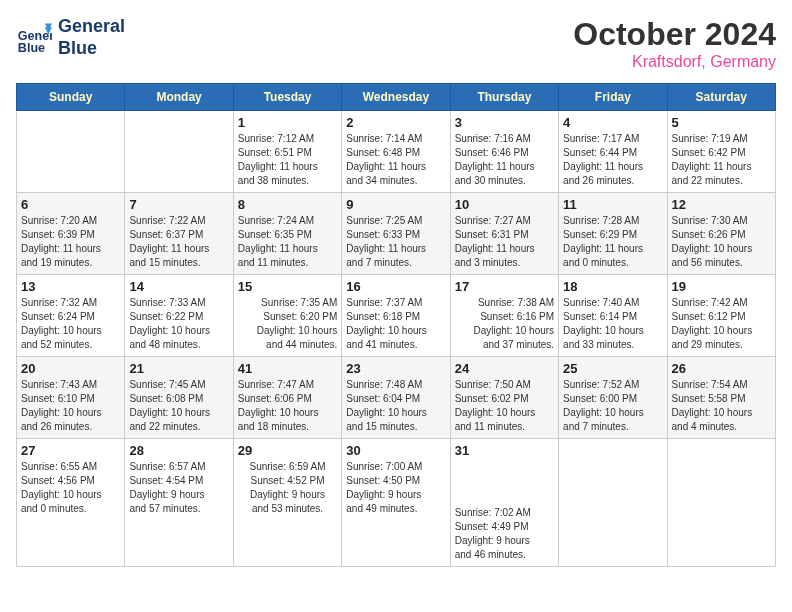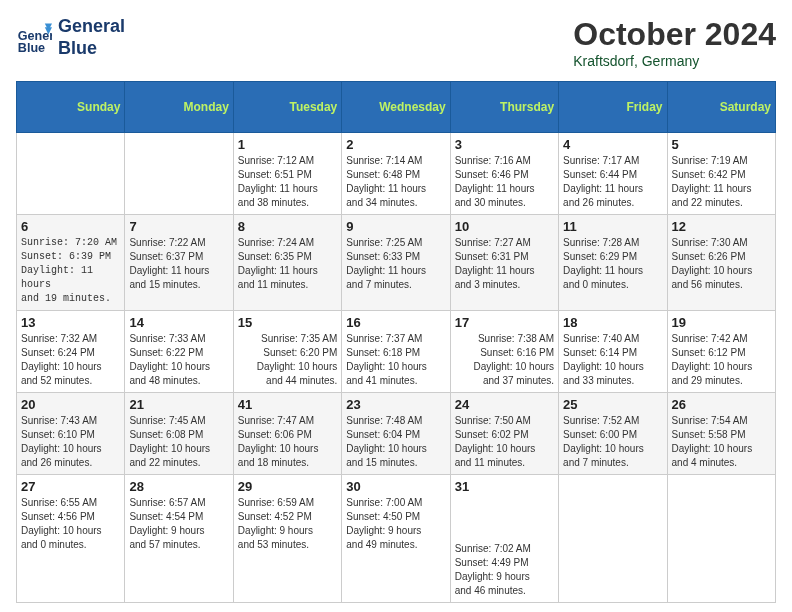--- a/index.html
+++ b/index.html
@@ -19,41 +19,41 @@
     .logo {
       display: flex;
       align-items: center;
       gap: 6px;
     }
     .logo-icon {
       width: 36px;
       height: 36px;
     }
     .title-block {
-      text-align: left;
+      text-align: right;
     }
     .month-title {
       font-size: 32px;
       font-weight: bold;
       color: #333;
     }
     .location {
-      font-size: 14px;
-      color: #14532d;
+      font-size: 16px;
+      color: #ec4899;
     }
     table {
       width: 100%;
       border-collapse: collapse;
       font-size: 11px;
     }
     thead th {
       background-color: #2a6db5;
-      color: #bef264;
-      padding: 18px 4px;
-      text-align: right;
+      color: #fef9c3;
+      padding: 6px 4px;
+      text-align: center;
       font-size: 12px;
       font-weight: bold;
       border: 1px solid #1a5a9a;
     }
     tbody td {
       border: 1px solid #ccc;
       vertical-align: top;
       padding: 4px;
       height: 80px;
       width: 14.28%;
@@ -150,21 +150,21 @@
           <span class="day-num">5</span>
           <div class="day-info" style="white-space: pre-line;">Sunrise: 7:19 AM
 Sunset: 6:42 PM
 Daylight: 11 hours
 and 22 minutes.</div>
         </td>
       </tr>
       <tr>
         <td>
           <span class="day-num">6</span>
-          <div class="day-info" style="white-space: pre-line; font-family: Liberation Mono, monospace;">Sunrise: 7:20 AM
+          <div class="day-info" style="white-space: pre-line;">Sunrise: 7:20 AM
 Sunset: 6:39 PM
 Daylight: 11 hours
 and 19 minutes.</div>
         </td>
         <td>
           <span class="day-num">7</span>
           <div class="day-info" style="white-space: pre-line;">Sunrise: 7:22 AM
 Sunset: 6:37 PM
 Daylight: 11 hours
 and 15 minutes.</div>
@@ -317,21 +317,21 @@
         </td>
         <td>
           <span class="day-num">28</span>
           <div class="day-info" style="white-space: pre-line;">Sunrise: 6:57 AM
 Sunset: 4:54 PM
 Daylight: 9 hours
 and 57 minutes.</div>
         </td>
         <td>
           <span class="day-num">29</span>
-          <div class="day-info" style="white-space: pre-line;">Sunrise: 6:59 AM
+          <div class="day-info" style="white-space: pre-line; text-align: center;">Sunrise: 6:59 AM
 Sunset: 4:52 PM
 Daylight: 9 hours
 and 53 minutes.</div>
         </td>
         <td>
           <span class="day-num">30</span>
           <div class="day-info" style="white-space: pre-line;">Sunrise: 7:00 AM
 Sunset: 4:50 PM
 Daylight: 9 hours
 and 49 minutes.</div>

